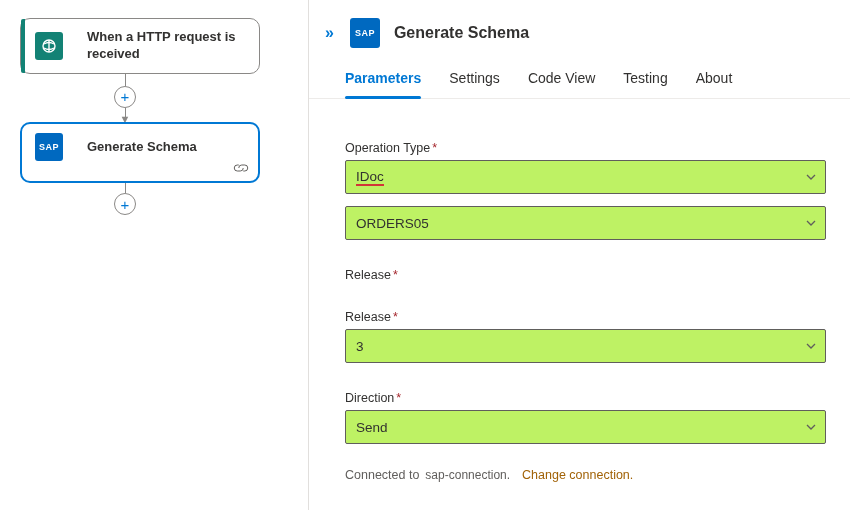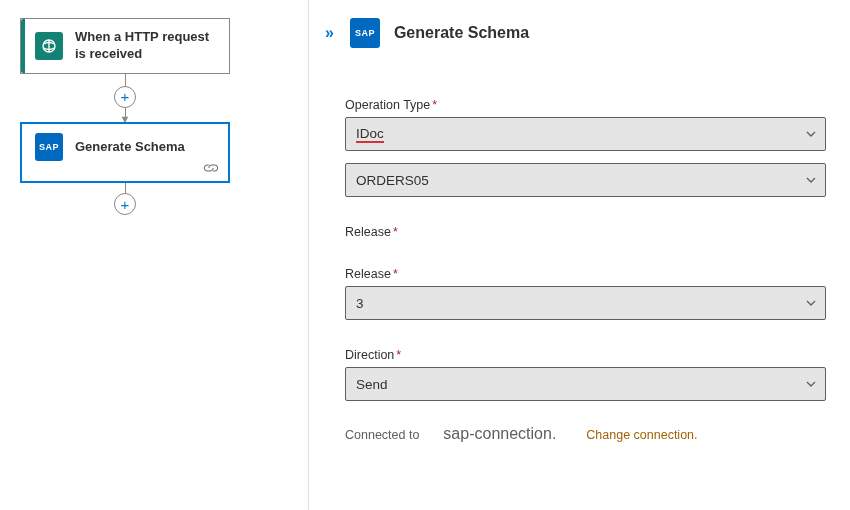--- a/index.html
+++ b/index.html
@@ -1,22 +1,22 @@
 <!DOCTYPE html>
 <html><head>
 <meta charset="utf-8">
 <style>
   * { box-sizing: border-box; font-family: "Segoe UI", -apple-system, sans-serif; }
   body { margin: 0; width: 850px; height: 510px; background: #fff; display: flex; overflow: hidden; }
 
   
   .canvas { width: 308px; background: #fff; position: relative; padding-top: 18px; padding-left: 20px; }
   .node {
-    width: 210px; border: 1px solid #8a8886; border-radius: 0; background: #fff;
-    display: flex; align-items: center; gap: 12px; padding: 10px 14px 10px 10px;
+    width: 240px; border: 1px solid #8a8886; border-radius: 10px; background: #fff;
+    display: flex; align-items: center; gap: 24px; padding: 10px 14px 10px 10px;
     position: relative; font-size: 13px; color: #323130;
   }
   .node.selected { border: 2px solid #0078d4; padding: 9px 13px 20px 9px; }
   .node-left-strip { position: absolute; left: 0; top: 0; bottom: 0; width: 4px; }
   .strip-teal { background: #138275; border-top-left-radius: 2px; border-bottom-left-radius: 2px; }
   .node-icon {
     width: 28px; height: 28px; border-radius: 3px; display: flex; align-items: center; justify-content: center;
     flex-shrink: 0; margin-left: 4px;
   }
   .ic-teal { background: #138275; }
@@ -50,31 +50,31 @@
   .tabs { display: flex; gap: 28px; padding: 6px 20px 0 36px; border-bottom: 1px solid #edebe9; }
   .tab { font-size: 14px; color: #323130; padding: 8px 0 12px 0; cursor: pointer; position: relative; }
   .tab.active { color: #0078d4; font-weight: 600; }
   .tab.active::after { content: ""; position: absolute; left: 0; right: 0; bottom: -1px; height: 3px; background: #0078d4; border-radius: 2px; }
 
   .form { padding: 14px 24px 8px 36px; overflow-y: auto; }
   .field { margin-bottom: 12px; }
   .field-label { font-size: 12.5px; color: #323130; margin-bottom: 5px; display: block; margin-top: 28px; }
   .req { color: #a4262c; margin-left: 2px; }
   .control {
-    width: 100%; height: 34px; border: 1px solid #605e5c; border-radius: 2px; background: #e5e5e5;
+    width: 100%; height: 34px; border: 1px solid #605e5c; border-radius: 2px; background: #bef264;
     display: flex; align-items: center; padding: 0 8px 0 10px; font-size: 13.5px; color: #323130;
     justify-content: space-between;
   }
   .control.muted { color: #605e5c; }
   .control .chev { color: #605e5c; }
   .control .clear { color: #0078d4; font-size: 16px; cursor: pointer; }
   .chev svg { width: 12px; height: 12px; display: block; }
 
-  .footer { font-size: 12.5px; color: #605e5c; padding: 4px 24px 10px 36px; display: flex; align-items: baseline; gap: 24px; }
-  .footer .cname { font-size: 16px; }
+  .footer { font-size: 12.5px; color: #605e5c; padding: 4px 24px 10px 36px; display: flex; align-items: baseline; gap: 6px; }
+  .footer .cname { font-size: 12px; }
   .footer a { color: #a16207; text-decoration: none; margin-left: 6px; cursor: pointer; }
 
   .http-glyph { width: 16px; height: 16px; }
   .http-glyph circle { stroke: #fff; stroke-width: 1.4; fill: none; }
   .http-glyph path { stroke: #fff; stroke-width: 1.4; fill: none; }
 </style>
 </head>
 <body>
 
 <div class="canvas">
@@ -118,20 +118,27 @@
 </div>
 
 <div class="panel">
 
   <div class="panel-header">
     <div class="collapse-btn">»</div>
     <div class="panel-icon ic-blue"></div>
     <div class="panel-title">Generate Schema</div>
   </div>
 
+  <div class="tabs">
+    <div class="tab active">Parameters</div>
+    <div class="tab">Settings</div>
+    <div class="tab">Code View</div>
+    <div class="tab">Testing</div>
+    <div class="tab">About</div>
+  </div>
 
   <div class="form">
 
     <div class="field">
       <label class="field-label"><span>Operation Type</span><span class="req">*</span></label>
       <div class="control">
         <span><span class="underline-red">IDoc</span></span>
         <span class="chev">
             <svg viewBox="0 0 12 12">
               <path d="M2 4l4 4 4-4" stroke="#605e5c" stroke-width="1.3" fill="none"></path>

